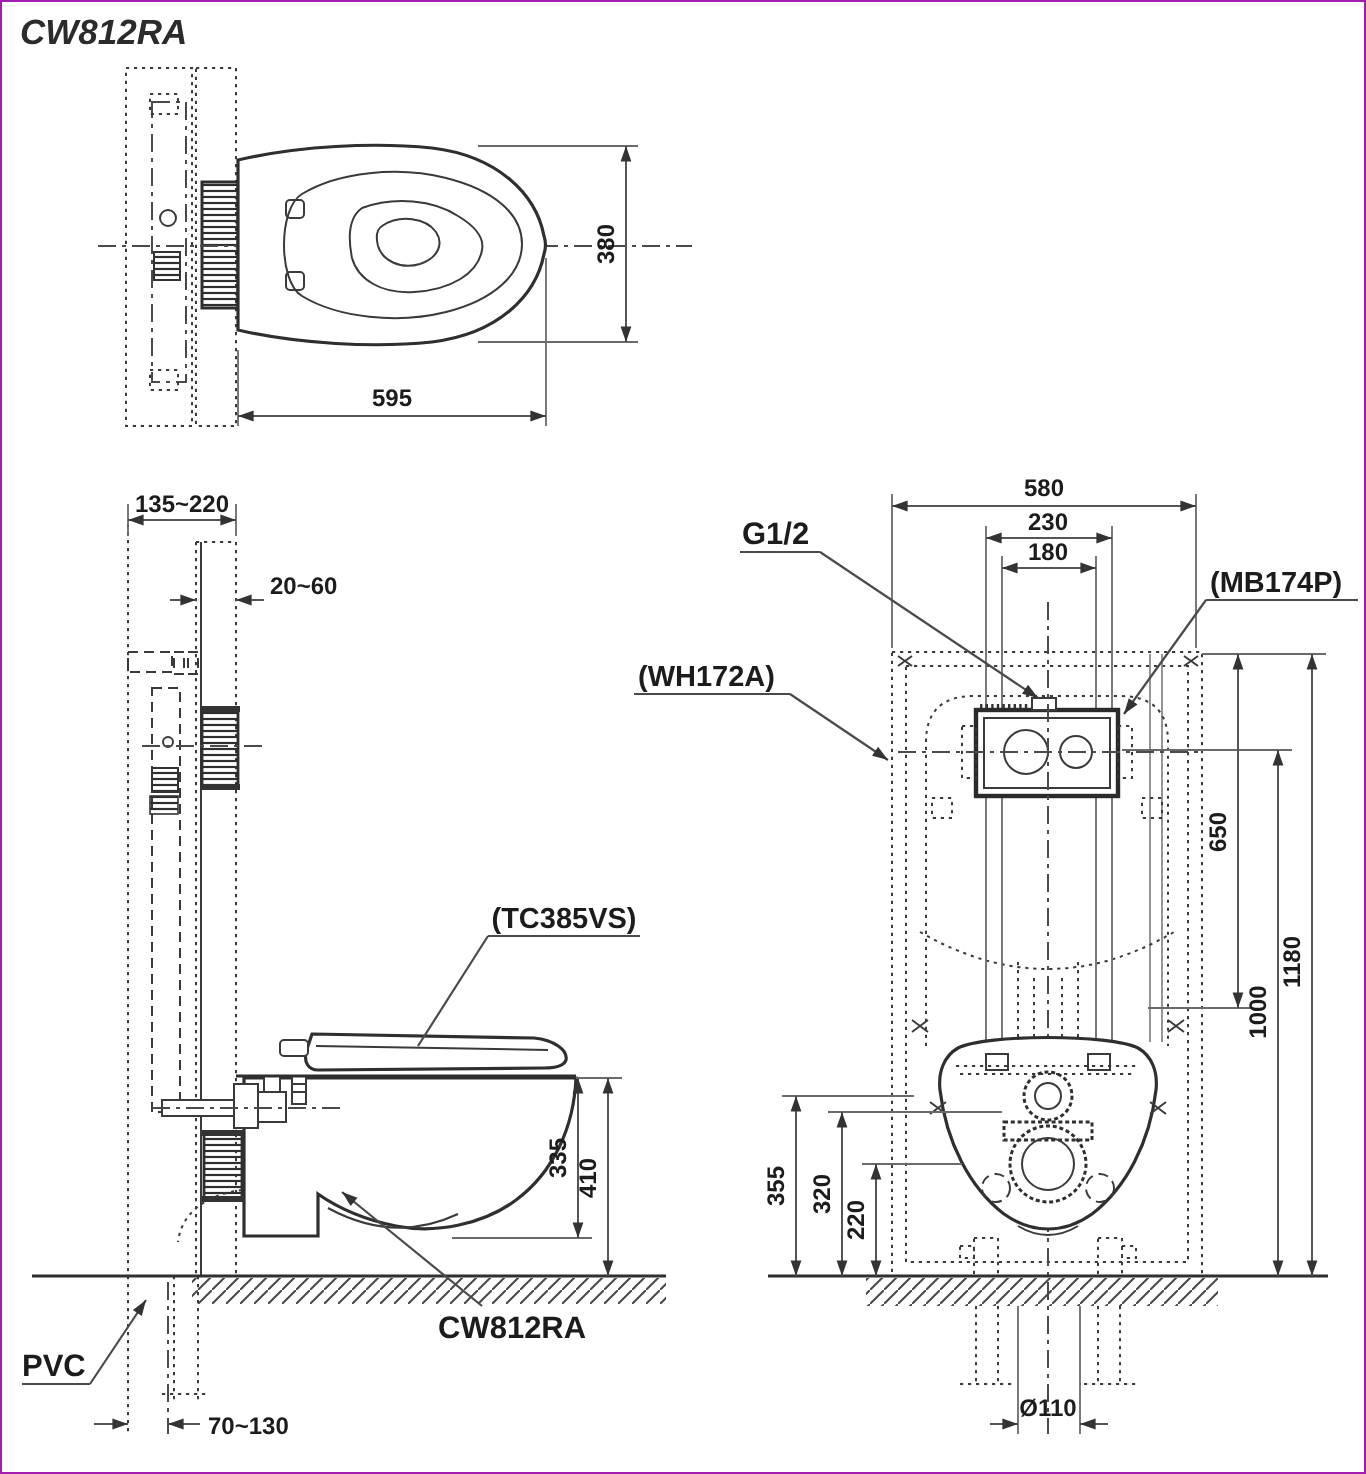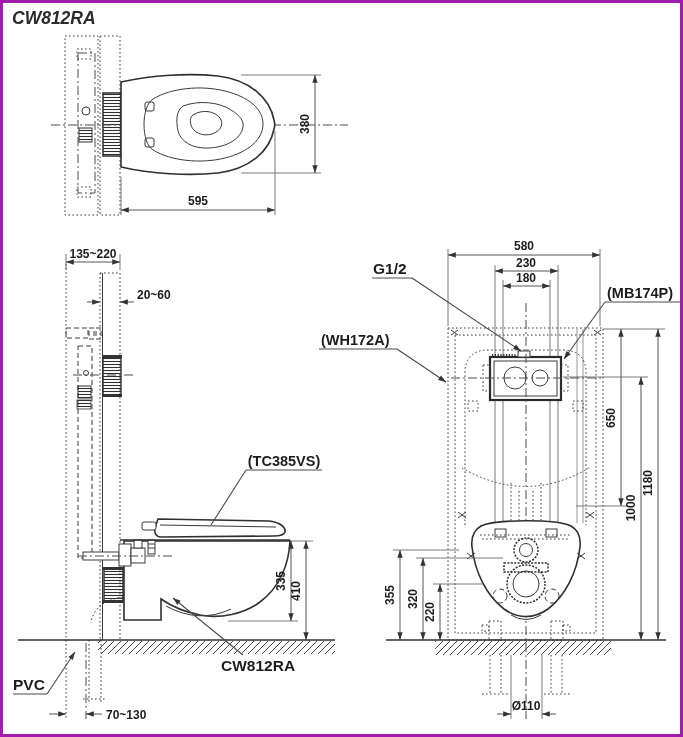--- a/index.html
+++ b/index.html
@@ -1,20 +1,20 @@
 <!DOCTYPE html>
 <html><head>
 <meta charset="utf-8">
 <style>
   html,body{margin:0;padding:0;background:#e9e9e9;}
   .sheet{
     position:relative;
     width:683px;height:737px;
     background:#ffffff;
-    border:3px solid #a21caf;
+    border:1px solid #a21caf;
     box-sizing:border-box;
     margin:0 auto;
     font-family:"Liberation Sans", sans-serif;
     overflow:hidden;
   }
   svg{display:block;}
   .ln   {stroke:#3a3a3a;fill:none;stroke-width:1;}
   .ln2  {stroke:#2f2f2f;fill:none;stroke-width:1.6;}
   .fillw{fill:#ffffff;}
   .dot  {stroke:#3a3a3a;fill:none;stroke-width:1;stroke-dasharray:1.6 2.4;}

